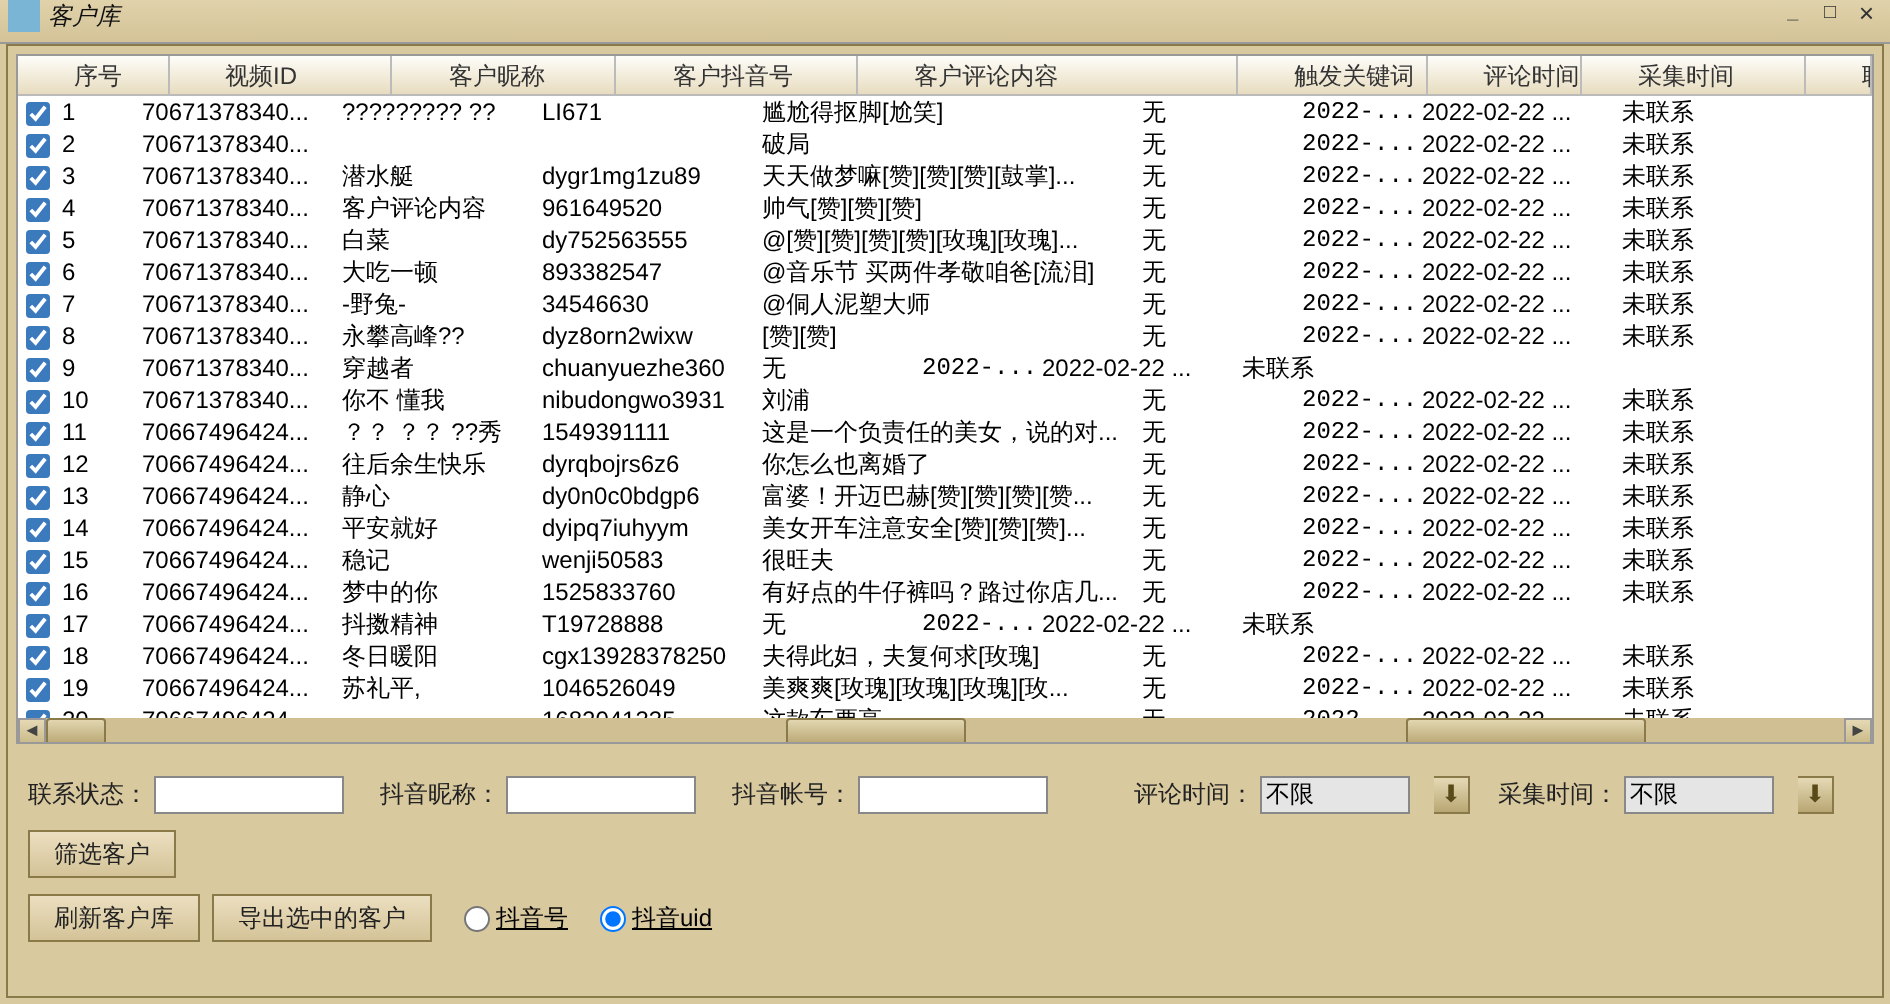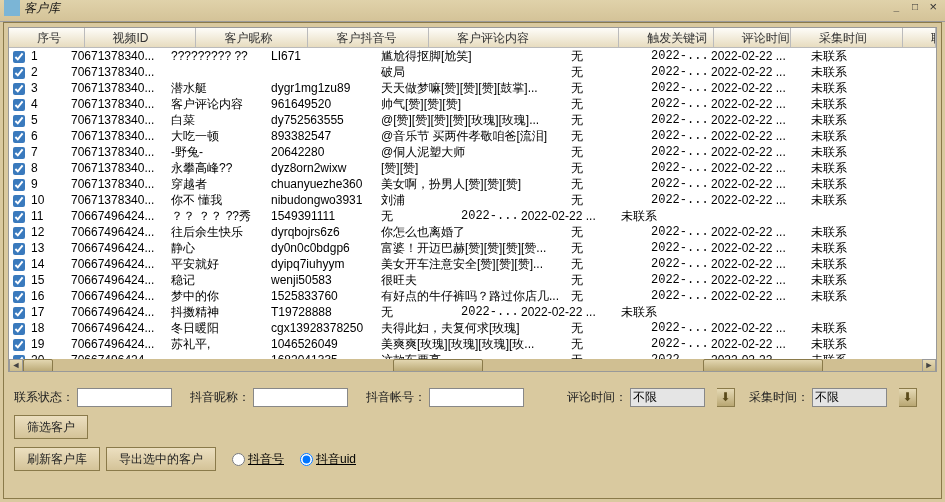--- a/index.html
+++ b/index.html
@@ -153,21 +153,21 @@
           <div class="data-cell col-keyword">无</div>
           <div class="data-cell col-ctime">2022-...</div>
           <div class="data-cell col-gtime">2022-02-22 ...</div>
           <div class="data-cell col-status">未联系</div>
         </div>
         <div class="data-row">
           <div class="data-cell check-cell"><input type="checkbox" checked="" style=""></div>
           <div class="data-cell col-seq">7</div>
           <div class="data-cell col-vid">70671378340...</div>
           <div class="data-cell col-nick">-野兔-</div>
-          <div class="data-cell col-douyin">20642280</div>
+          <div class="data-cell col-douyin">34546630</div>
           <div class="data-cell col-comment">@侗人泥塑大师</div>
           <div class="data-cell col-keyword">无</div>
           <div class="data-cell col-ctime">2022-...</div>
           <div class="data-cell col-gtime">2022-02-22 ...</div>
           <div class="data-cell col-status">未联系</div>
         </div>
         <div class="data-row">
           <div class="data-cell check-cell"><input type="checkbox" checked="" style=""></div>
           <div class="data-cell col-seq">8</div>
           <div class="data-cell col-vid">70671378340...</div>
@@ -178,21 +178,20 @@
           <div class="data-cell col-ctime">2022-...</div>
           <div class="data-cell col-gtime">2022-02-22 ...</div>
           <div class="data-cell col-status">未联系</div>
         </div>
         <div class="data-row">
           <div class="data-cell check-cell"><input type="checkbox" checked="" style=""></div>
           <div class="data-cell col-seq">9</div>
           <div class="data-cell col-vid">70671378340...</div>
           <div class="data-cell col-nick">穿越者</div>
           <div class="data-cell col-douyin">chuanyuezhe360</div>
-          <div class="data-cell col-comment">美女啊，扮男人[赞][赞][赞]</div>
           <div class="data-cell col-keyword">无</div>
           <div class="data-cell col-ctime">2022-...</div>
           <div class="data-cell col-gtime">2022-02-22 ...</div>
           <div class="data-cell col-status">未联系</div>
         </div>
         <div class="data-row">
           <div class="data-cell check-cell"><input type="checkbox" checked="" style=""></div>
           <div class="data-cell col-seq">10</div>
           <div class="data-cell col-vid">70671378340...</div>
           <div class="data-cell col-nick">你不 懂我</div>
@@ -202,20 +201,21 @@
           <div class="data-cell col-ctime">2022-...</div>
           <div class="data-cell col-gtime">2022-02-22 ...</div>
           <div class="data-cell col-status">未联系</div>
         </div>
         <div class="data-row">
           <div class="data-cell check-cell"><input type="checkbox" checked="" style=""></div>
           <div class="data-cell col-seq">11</div>
           <div class="data-cell col-vid">70667496424...</div>
           <div class="data-cell col-nick">？？ ？？ ??秀</div>
           <div class="data-cell col-douyin">1549391111</div>
+          <div class="data-cell col-comment">这是一个负责任的美女，说的对...</div>
           <div class="data-cell col-keyword">无</div>
           <div class="data-cell col-ctime">2022-...</div>
           <div class="data-cell col-gtime">2022-02-22 ...</div>
           <div class="data-cell col-status">未联系</div>
         </div>
         <div class="data-row">
           <div class="data-cell check-cell"><input type="checkbox" checked="" style=""></div>
           <div class="data-cell col-seq">12</div>
           <div class="data-cell col-vid">70667496424...</div>
           <div class="data-cell col-nick">往后余生快乐</div>

